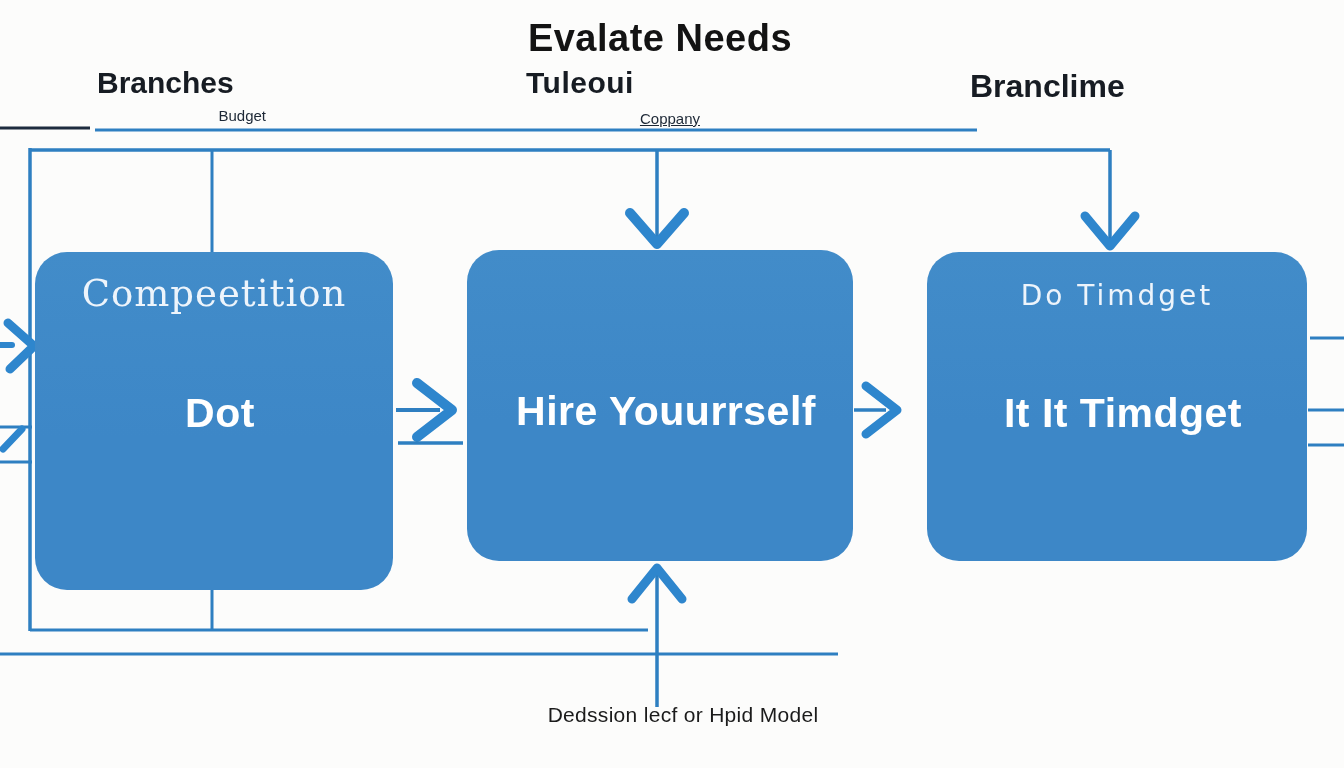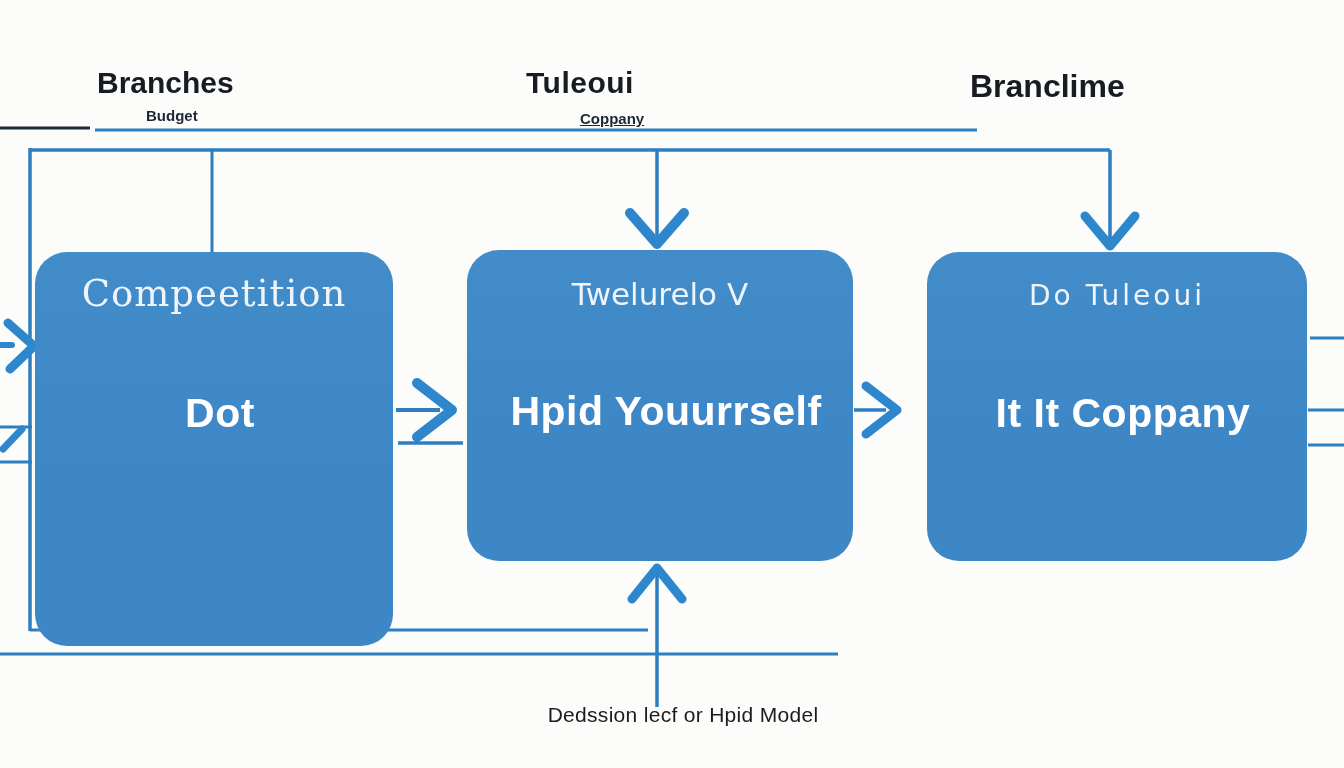--- a/index.html
+++ b/index.html
@@ -22,27 +22,27 @@
   .ln{stroke:var(--connector);}
   .ar{stroke:var(--arrow);fill:none;stroke-linecap:round;stroke-linejoin:round;}
   .dk{stroke:var(--dark-line);}
 
   .page-title{position:absolute;left:470px;top:17px;width:380px;text-align:center;
     font-size:38px;font-weight:800;letter-spacing:.5px;color:var(--title-text);}
   .col-label{position:absolute;text-align:left;font-size:30px;font-weight:700;color:var(--label-text);}
   .col-label.c1{left:97px;top:66px;width:240px;}
   .col-label.c2{left:526px;top:66px;width:240px;letter-spacing:.5px;}
   .col-label.c3{left:970px;top:68px;width:240px;font-size:32px;}
-  .sub-label{position:absolute;text-align:left;font-size:15px;font-weight:700;color:var(--sublabel-text);}
+  .sub-label{position:absolute;text-align:right;font-size:15px;font-weight:400;color:var(--sublabel-text);}
   .sub-label.s1{left:146px;top:107px;width:120px;}
   .sub-label.s2{left:580px;top:110px;width:120px;text-decoration:underline;}
 
   .flow-box{position:absolute;border-radius:32px;
     background:linear-gradient(180deg,var(--box-fill-light) 0%,var(--box-fill) 55%,var(--box-fill) 100%);}
-  .flow-box.b1{left:35px;top:252px;width:358px;height:394px;}
+  .flow-box.b1{left:35px;top:252px;width:358px;height:338px;}
   .flow-box.b2{left:467px;top:250px;width:386px;height:311px;}
   .flow-box.b3{left:927px;top:252px;width:380px;height:309px;}
   .box-top{position:absolute;left:0;top:24px;width:100%;text-align:center;color:#edf4fb;}
   .b1 .box-top{font-family:"DejaVu Serif",serif;font-weight:400;font-size:37px;letter-spacing:1px;top:20px;}
   .b2 .box-top{font-family:"DejaVu Sans",sans-serif;font-size:31px;top:26px;}
   .b3 .box-top{font-family:"DejaVu Sans",sans-serif;font-size:28px;letter-spacing:3px;top:27px;}
   .box-main{position:absolute;left:0;top:138px;width:100%;text-align:center;
     font-weight:700;font-size:41px;color:var(--box-text);letter-spacing:.5px;padding-left:12px;}
 
   .caption{position:absolute;left:383px;top:703px;width:600px;text-align:center;
@@ -85,38 +85,38 @@
     <line class="ln" x1="0" y1="654" x2="838" y2="654" stroke-width="3"></line>
 
     <line class="ln" x1="657" y1="568" x2="657" y2="707" stroke-width="3.5"></line>
     <path class="ar" d="M 632 599 L 657 568 L 682 599" stroke-width="9"></path>
 
     <line class="ln" x1="1310" y1="338" x2="1344" y2="338" stroke-width="3"></line>
     <line class="ln" x1="1308" y1="410" x2="1344" y2="410" stroke-width="3"></line>
     <line class="ln" x1="1308" y1="445" x2="1344" y2="445" stroke-width="3"></line>
   </svg>
 
+  <div class="page-title">Evalate Needs</div>
 
   <div class="col-label c1">Branches</div>
   <div class="col-label c2">Tuleoui</div>
   <div class="col-label c3">Branclime</div>
 
   <div class="sub-label s1">Budget</div>
   <div class="sub-label s2">Coppany</div>
 
   <div class="flow-box b1">
     <div class="box-top">Compeetition</div>
     <div class="box-main">Dot</div>
   </div>
 
   <div class="flow-box b2">
-    <div class="box-top">Twelurelo V</div>
-    <div class="box-main">Hpid Youurrself</div>
+    <div class="box-main">Hire Youurrself</div>
   </div>
 
   <div class="flow-box b3">
-    <div class="box-top">Do Tuleoui</div>
-    <div class="box-main">It It Coppany</div>
+    <div class="box-top">Do Timdget</div>
+    <div class="box-main">It It Timdget</div>
   </div>
 
   <div class="caption">Dedssion lecf or Hpid Model</div>
 
 </div>
 
 </body></html>

